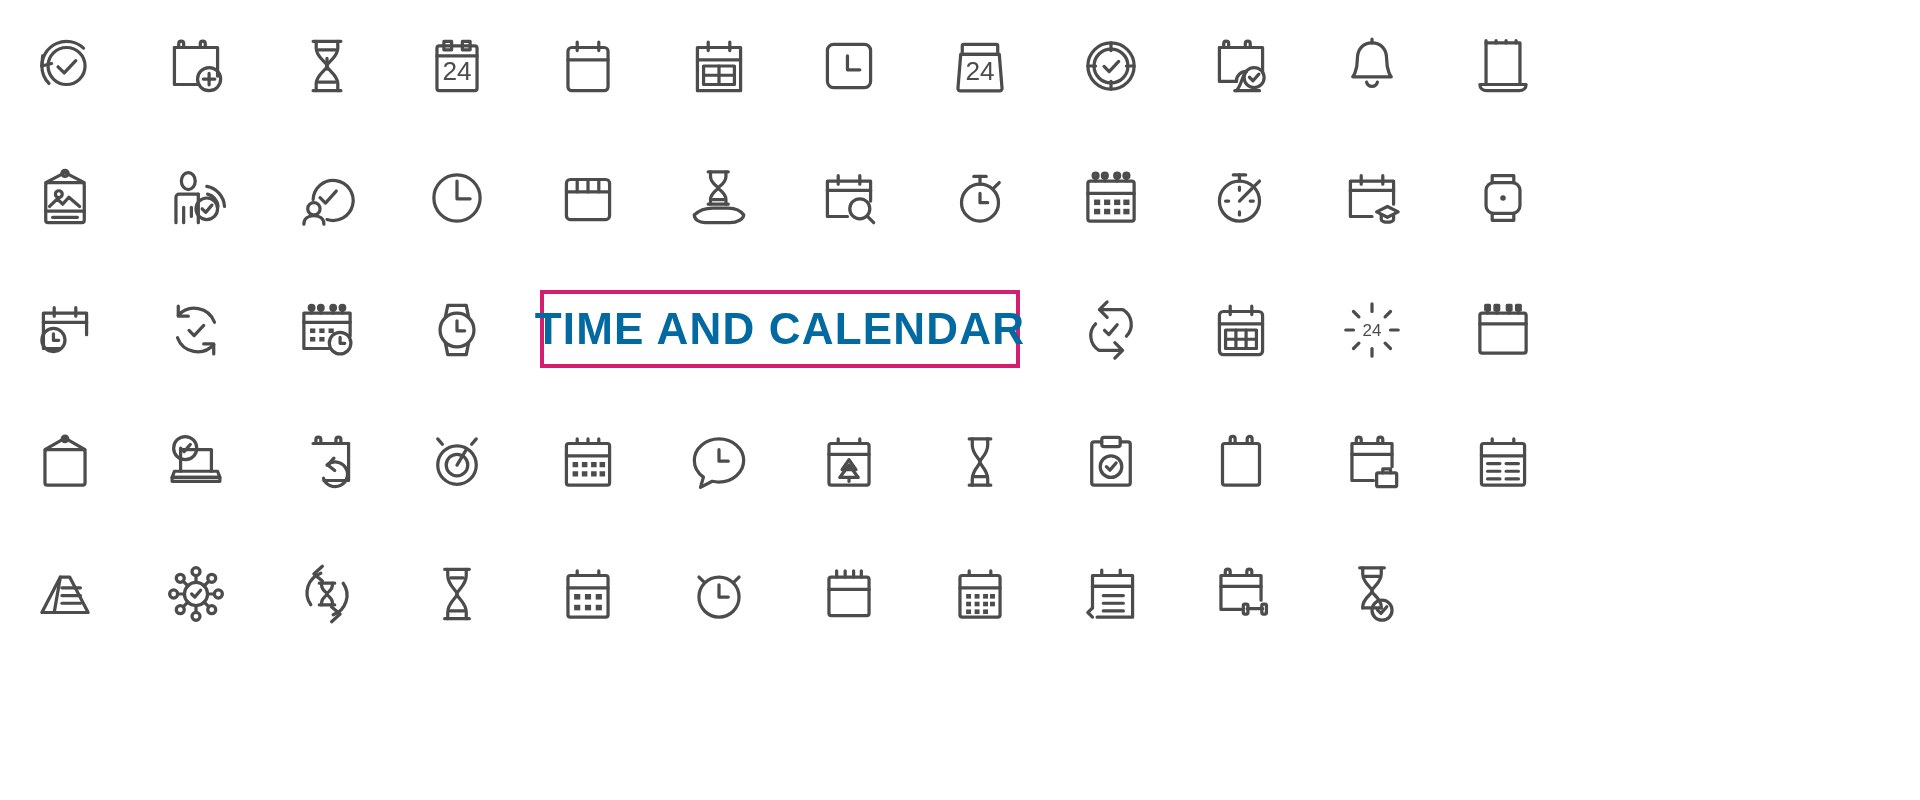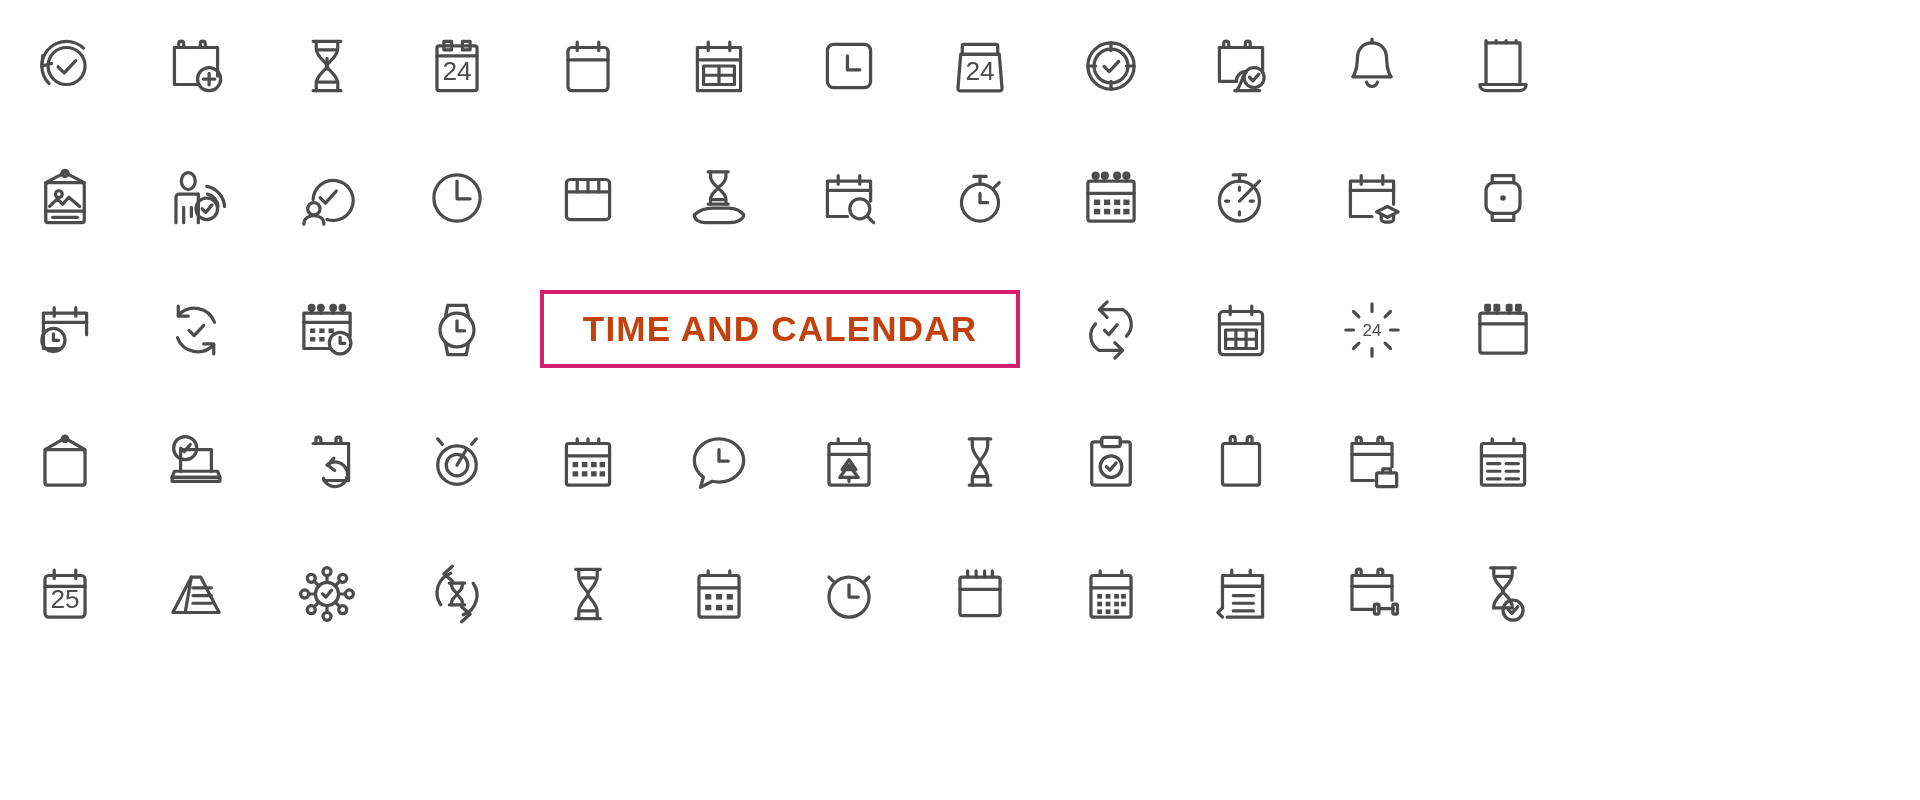--- a/index.html
+++ b/index.html
@@ -70,22 +70,22 @@
     width: 480px;
     height: 78px;
     border: 4px solid #d51e6f;
     background: #ffffff;
     display: flex;
     align-items: center;
     justify-content: center;
     z-index: 5;
   }
   .banner-title {
-    color: #c2410c;
-    font-size: 35px;
+    color: #0369a1;
+    font-size: 44px;
     font-weight: bold;
     letter-spacing: 1.2px;
     white-space: nowrap;
     font-family: "Liberation Sans", sans-serif;
   }
   .hidden-cell { visibility: hidden; }
 </style>
 </head>
 <body>
 
@@ -595,30 +595,20 @@
         <svg viewBox="0 0 48 48">
             <g class="ico">
           <rect x="10" y="12" width="28" height="27" rx="1.5"></rect>
           <path d="M10 20h28"></path>
           <path d="M17 12V9M31 12V9"></path>
           <path d="M14 25h8M26 25h8M14 30h8M26 30h8M14 35h8M26 35h8"></path>
         </g>
           </svg>
       </div>
 
-      <div class="cell">
-        <svg viewBox="0 0 48 48">
-          <g class="ico">
-            <rect x="11" y="12" width="26" height="27" rx="2.5"></rect>
-            <path d="M11 19h26"></path>
-            <path d="M17 8.5V14M31 8.5V14"></path>
-          </g>
-          <text class="glyph" x="24" y="33">25</text>
-        </svg>
-      </div>
       <div class="cell">
         <svg viewBox="0 0 48 48">
             <g class="ico">
           <path d="M21 13 9 36h30L27 13z"></path>
           <path d="M21 13 17 36"></path>
           <path d="M22 20h12M22 25h12M22 30h12"></path>
         </g>
           </svg>
       </div>
       <div class="cell">

